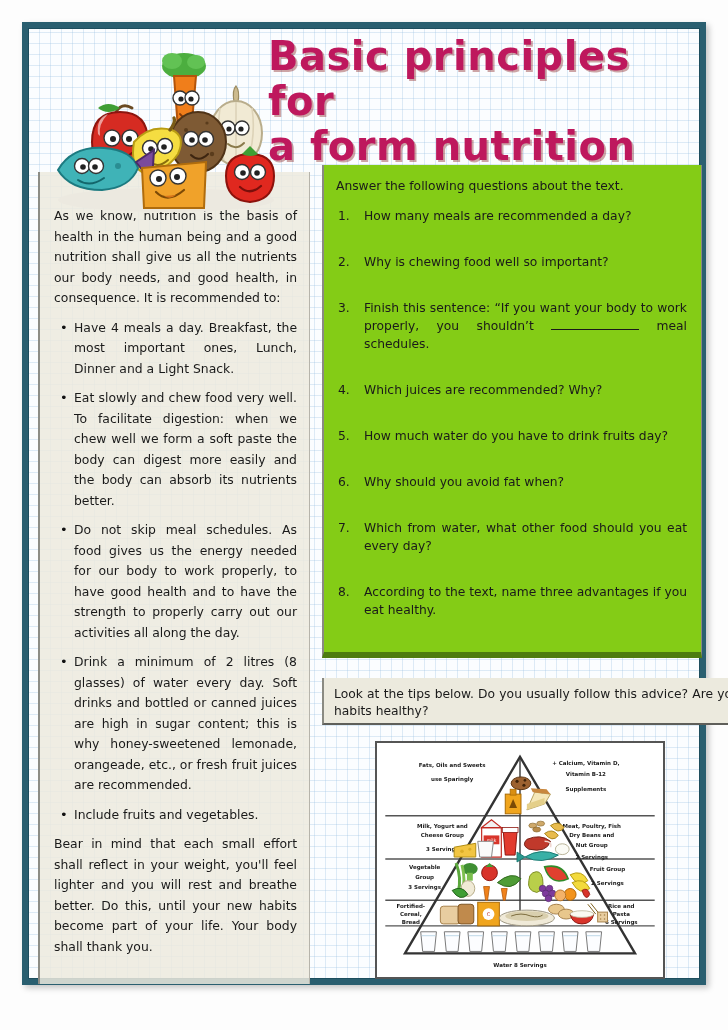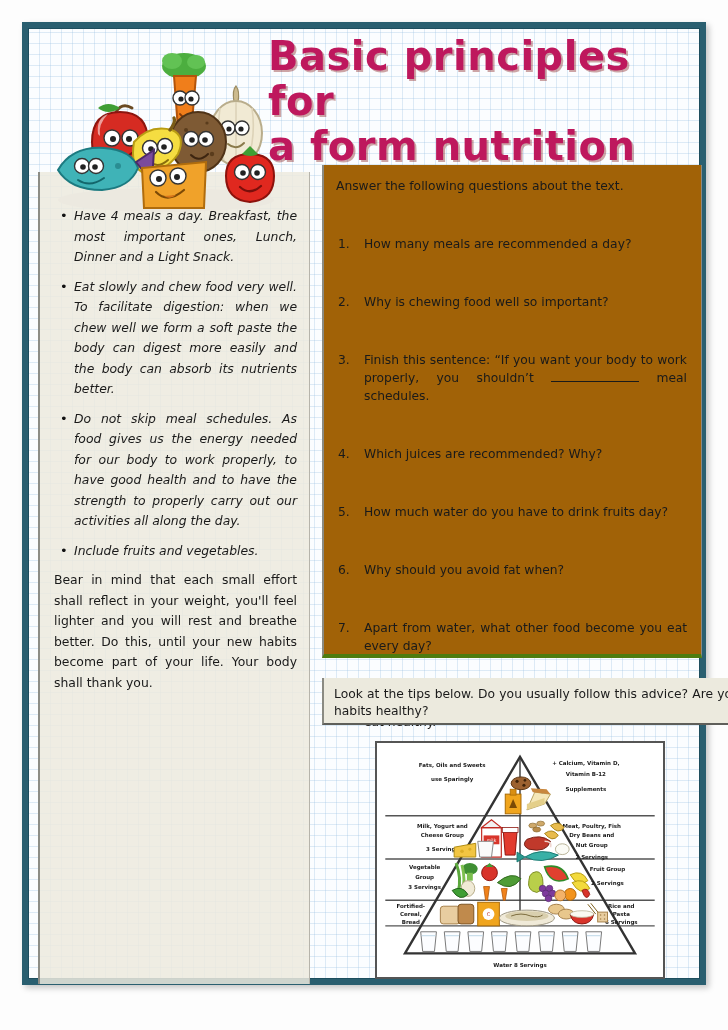--- a/index.html
+++ b/index.html
@@ -54,21 +54,21 @@
     border-left:2px solid #8d8d86;
     border-right:1px solid #b6b4ab;
   }
   .btext{
     font-family:"DejaVu Sans", sans-serif;
     font-size:12.4px;line-height:20.5px;
     color:#1a1a1a;
     text-align:justify;
     margin:0 0 9px 0;
   }
-  ul.blist{margin:0 0 8px 0;padding:0 0 0 20px;list-style:none;font-style:italic;}
+  ul.blist{margin:0 0 8px 0;padding:0 0 0 20px;list-style:none;}
   ul.blist li{
     position:relative;
     font-family:"DejaVu Sans", sans-serif;
     font-size:12.4px;line-height:20.5px;color:#1a1a1a;
     text-align:justify;margin-bottom:9px;
   }
   ul.blist li::before{
     content:"\2022";position:absolute;left:-14px;top:0;font-size:13px;color:#111;
   }
 
@@ -78,37 +78,37 @@
     font-family:"DejaVu Sans", sans-serif;
     font-weight:bold;font-size:25px;letter-spacing:.2px;
     color:rgba(255,255,255,.72);
     text-shadow:0 1px 1px rgba(90,90,90,.55);
     z-index:9;pointer-events:none;white-space:nowrap;
   }
 
   
   #qpanel{
     position:absolute;left:322px;top:165px;width:380px;height:493px;
-    background:#a16207;
+    background:#84cc16;
     border-left:2px solid #8a8a82;
-    border-bottom:4px solid #4d7c0f;
+    border-bottom:6px solid #4d7c0f;
     border-right:1px solid #8a8a82;
     box-sizing:border-box;
     padding:12px 14px 0 10px;
   }
   #qintro{
     font-family:"DejaVu Sans", sans-serif;
     font-size:12.3px;line-height:18px;color:#1a1a1a;margin:0 0 12px 2px;
   }
   ol.qlist{margin:0;padding:0;list-style:none;counter-reset:q;}
   ol.qlist li{
     position:relative;padding-left:30px;
     font-family:"DejaVu Sans", sans-serif;
     font-size:12.3px;line-height:18px;color:#1a1a1a;
-    margin-bottom:28px;text-align:justify;margin-top:40px;
+    margin-bottom:28px;text-align:justify;
   }
   ol.qlist li::before{
     counter-increment:q;content:counter(q) ".";
     position:absolute;left:4px;top:0;font-size:12.3px;color:#1a1a1a;
   }
   .blank{display:inline-block;width:88px;border-bottom:1px solid #1a1a1a;}
 
   
   #tipbox{
     position:absolute;left:322px;top:678px;width:436px;height:47px;
@@ -233,40 +233,42 @@
       </g>
     </svg>
   </div>
 
   <div id="title">
     <span>Basic principles for</span>
     <span class="l2">a form nutrition</span>
   </div>
 
   <div id="textpanel">
+    <p class="btext">As we know, nutrition is the basis of health in the human being and a good nutrition shall give us all the nutrients our body needs, and good health, in consequence. It is recommended to:</p>
     <ul class="blist">
       <li>Have 4 meals a day. Breakfast, the most important ones, Lunch, Dinner and a Light Snack.</li>
       <li>Eat slowly and chew food very well. To facilitate digestion: when we chew well we form a soft paste the body can digest more easily and the body can absorb its nutrients better.</li>
       <li>Do not skip meal schedules. As food gives us the energy needed for our body to work properly, to have good health and to have the strength to properly carry out our activities all along the day.</li>
+      <li>Drink a minimum of 2 litres (8 glasses) of water every day. Soft drinks and bottled or canned juices are high in sugar content; this is why honey-sweetened lemonade, orangeade, etc., or fresh fruit juices are recommended.</li>
       <li>Include fruits and vegetables.</li>
     </ul>
     <p class="btext">Bear in mind that each small effort shall reflect in your weight, you'll feel lighter and you will rest and breathe better. Do this, until your new habits become part of your life. Your body shall thank you.</p>
   </div>
 
 
   <div id="qpanel">
     <p id="qintro">Answer the following questions about the text.</p>
     <ol class="qlist">
       <li>How many meals are recommended a day?</li>
       <li>Why is chewing food well so important?</li>
       <li><span>Finish this sentence: “If you want your body to work properly, you shouldn’t </span><span class="blank"></span><span> meal schedules.</span></li>
       <li>Which juices are recommended? Why?</li>
       <li>How much water do you have to drink fruits day?</li>
       <li>Why should you avoid fat when?</li>
-      <li>Apart from water, what other food become you eat every day?</li>
+      <li>Which from water, what other food should you eat every day?</li>
       <li>According to the text, name three advantages if you eat healthy.</li>
     </ol>
   </div>
 
   <div id="tipbox">
     <p>Look at the tips below. Do you usually follow this advice? Are your habits healthy?</p>
   </div>
 
   <div id="pyrwrap">
     <svg id="pyrsvg" viewBox="0 0 290 238">

